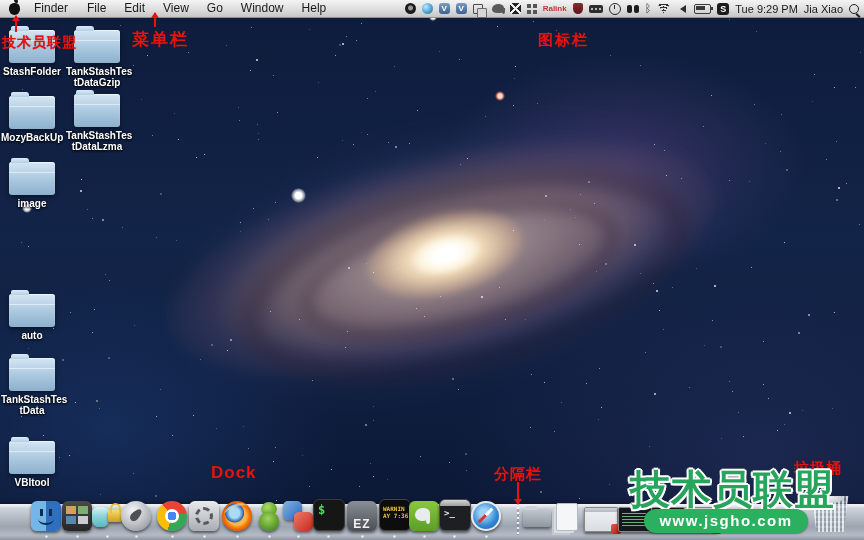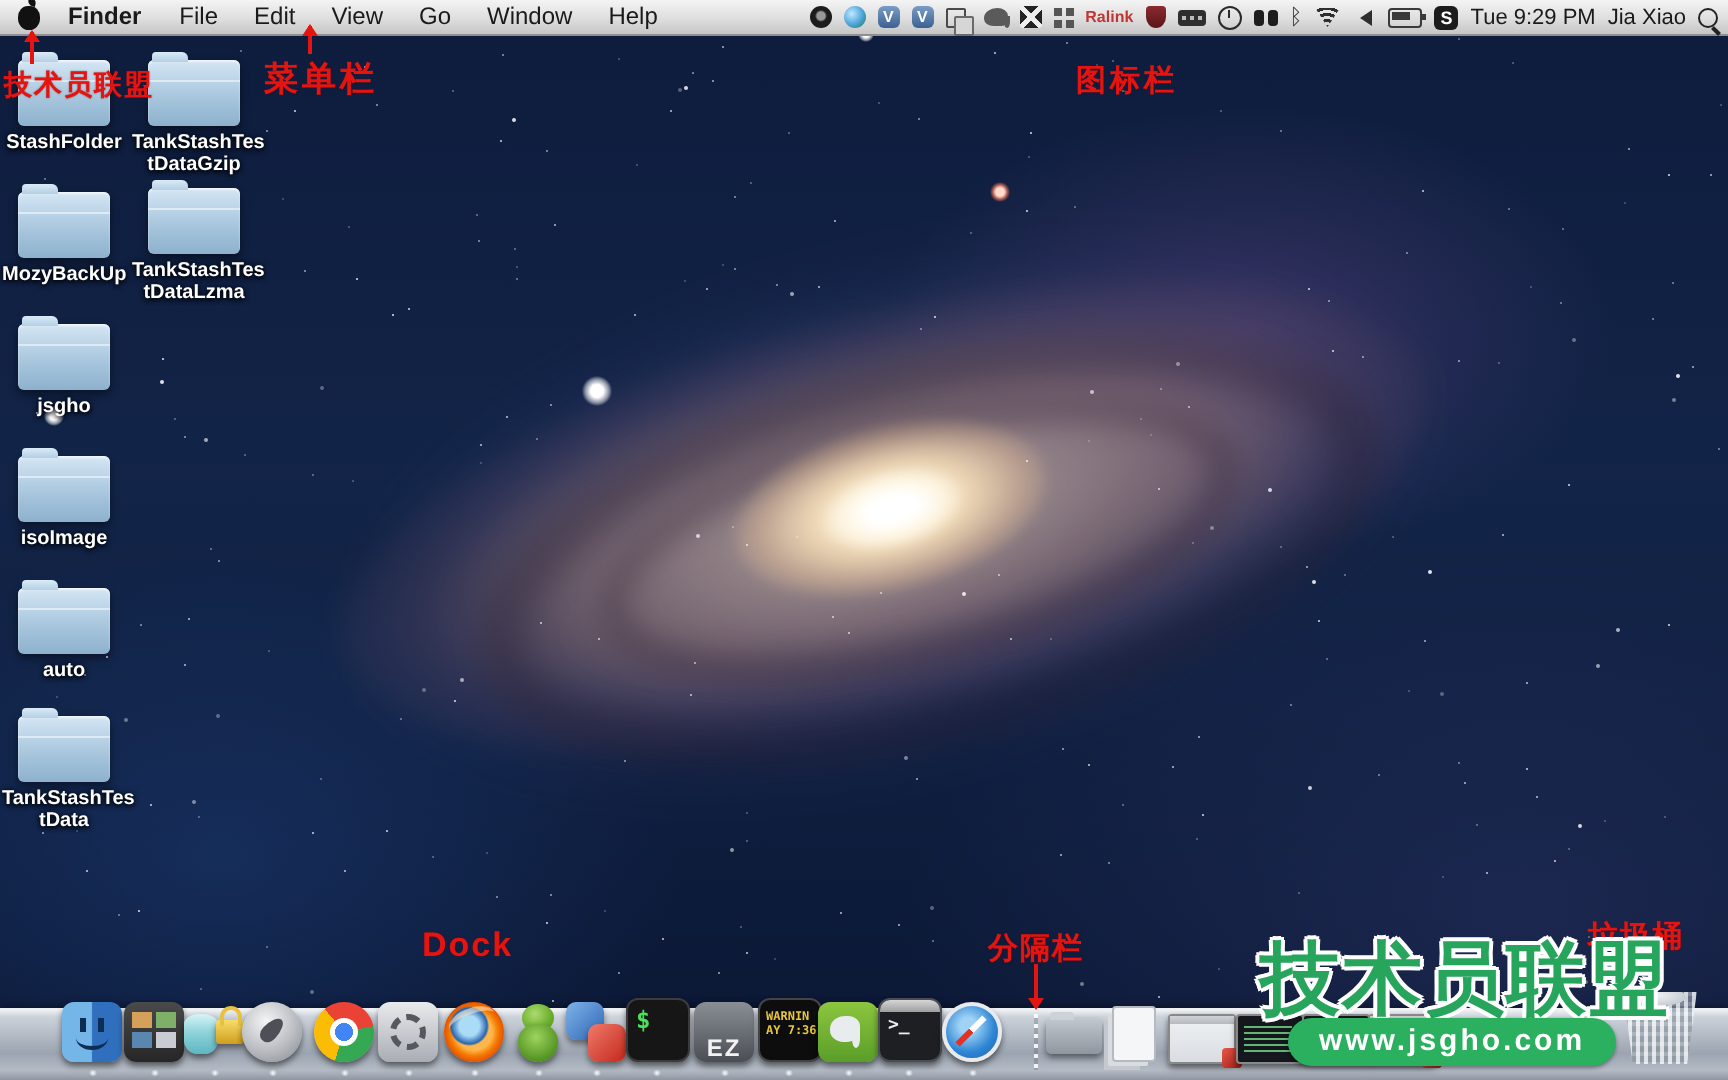--- a/index.html
+++ b/index.html
@@ -47,21 +47,21 @@
 
   
   #menubar{position:absolute;left:0;top:0;width:864px;height:17px;z-index:60;
     background:linear-gradient(180deg,#f4f4f4 0%,#dedede 55%,#c6c6c6 100%);
     border-bottom:1px solid #8f8f8f;display:flex;align-items:center;color:#1a1a1a;}
   .mb-left{display:flex;align-items:center;height:100%;padding-left:9px;}
   .apple{width:11px;height:12px;background:#111;border-radius:45% 45% 48% 48%;position:relative;margin-right:4px;}
   .apple::before{content:"";position:absolute;left:5px;top:-4px;width:4px;height:4px;background:#111;
     border-radius:0 70% 0 70%;transform:rotate(15deg);}
   .mitem{font-size:12px;padding:0 9px;line-height:17px;cursor:default;}
-  .mitem.bold{font-weight:bold;padding:0 10px;}
+  .mitem.bold{font-weight:normal;padding:0 10px;}
   .mb-right{position:absolute;right:5px;top:0;height:17px;display:flex;align-items:center;gap:6px;}
   .mb-right .txt{font-size:11px;}
   .ralink{font-size:8px;font-weight:bold;color:#c23535;letter-spacing:0;}
   .sicon{display:inline-block;position:relative;}
   .i-webcam{width:11px;height:11px;border-radius:50%;background:radial-gradient(circle at 50% 45%,#999 0 2px,#1c1c1c 3px);}
   .i-globe{width:11px;height:11px;border-radius:50%;background:radial-gradient(circle at 35% 35%,#bfe8ff,#4aa3d8 55%,#2d7a4f 95%);}
   .i-v{width:11px;height:11px;border-radius:3px;background:linear-gradient(180deg,#7a9cc6,#3c6191);
     color:#fff;font-size:8px;font-weight:bold;text-align:center;line-height:11px;}
   .i-wins{width:8px;height:8px;border:1.5px solid #4a4a4a;border-radius:1px;margin-right:3px;}
   .i-wins::after{content:"";position:absolute;left:3px;top:3px;width:8px;height:8px;border:1.5px solid #6a6a6a;border-radius:1px;background:#d6d6d6;}
@@ -532,34 +532,34 @@
     <div class="fold"></div>
     <div class="dlabel">MozyBackUp</div>
   </div>
   <div class="ditem c2" id="f3">
     <div class="fold"></div>
     <div class="dlabel">TankStashTes
 tDataLzma</div>
   </div>
   <div class="ditem c1" id="f4">
     <div class="fold"></div>
-    <div class="dlabel">jsgho</div>
-  </div>
-  <div class="ditem c1" id="f6">
-    <div class="fold"></div>
-    <div class="dlabel">isoImage</div>
+    <div class="dlabel">image</div>
   </div>
   <div class="ditem c1" id="f7">
     <div class="fold"></div>
     <div class="dlabel">auto</div>
   </div>
   <div class="ditem c1" id="f8">
     <div class="fold"></div>
     <div class="dlabel">TankStashTes
 tData</div>
+  </div>
+  <div class="ditem c1" id="f9">
+    <div class="fold"></div>
+    <div class="dlabel">VBItool</div>
   </div>
 
   <div id="dock-shelf"></div>
 
   <div class="dicon dk-finder" style="left:31px"></div>
   <div class="dicon dk-shots" style="left:62px"></div>
   <div class="dicon dk-disklock" style="left:92px">
       <span class="lock"></span>
     </div>
   <div class="dicon dk-launchpad" style="left:121px"></div>

